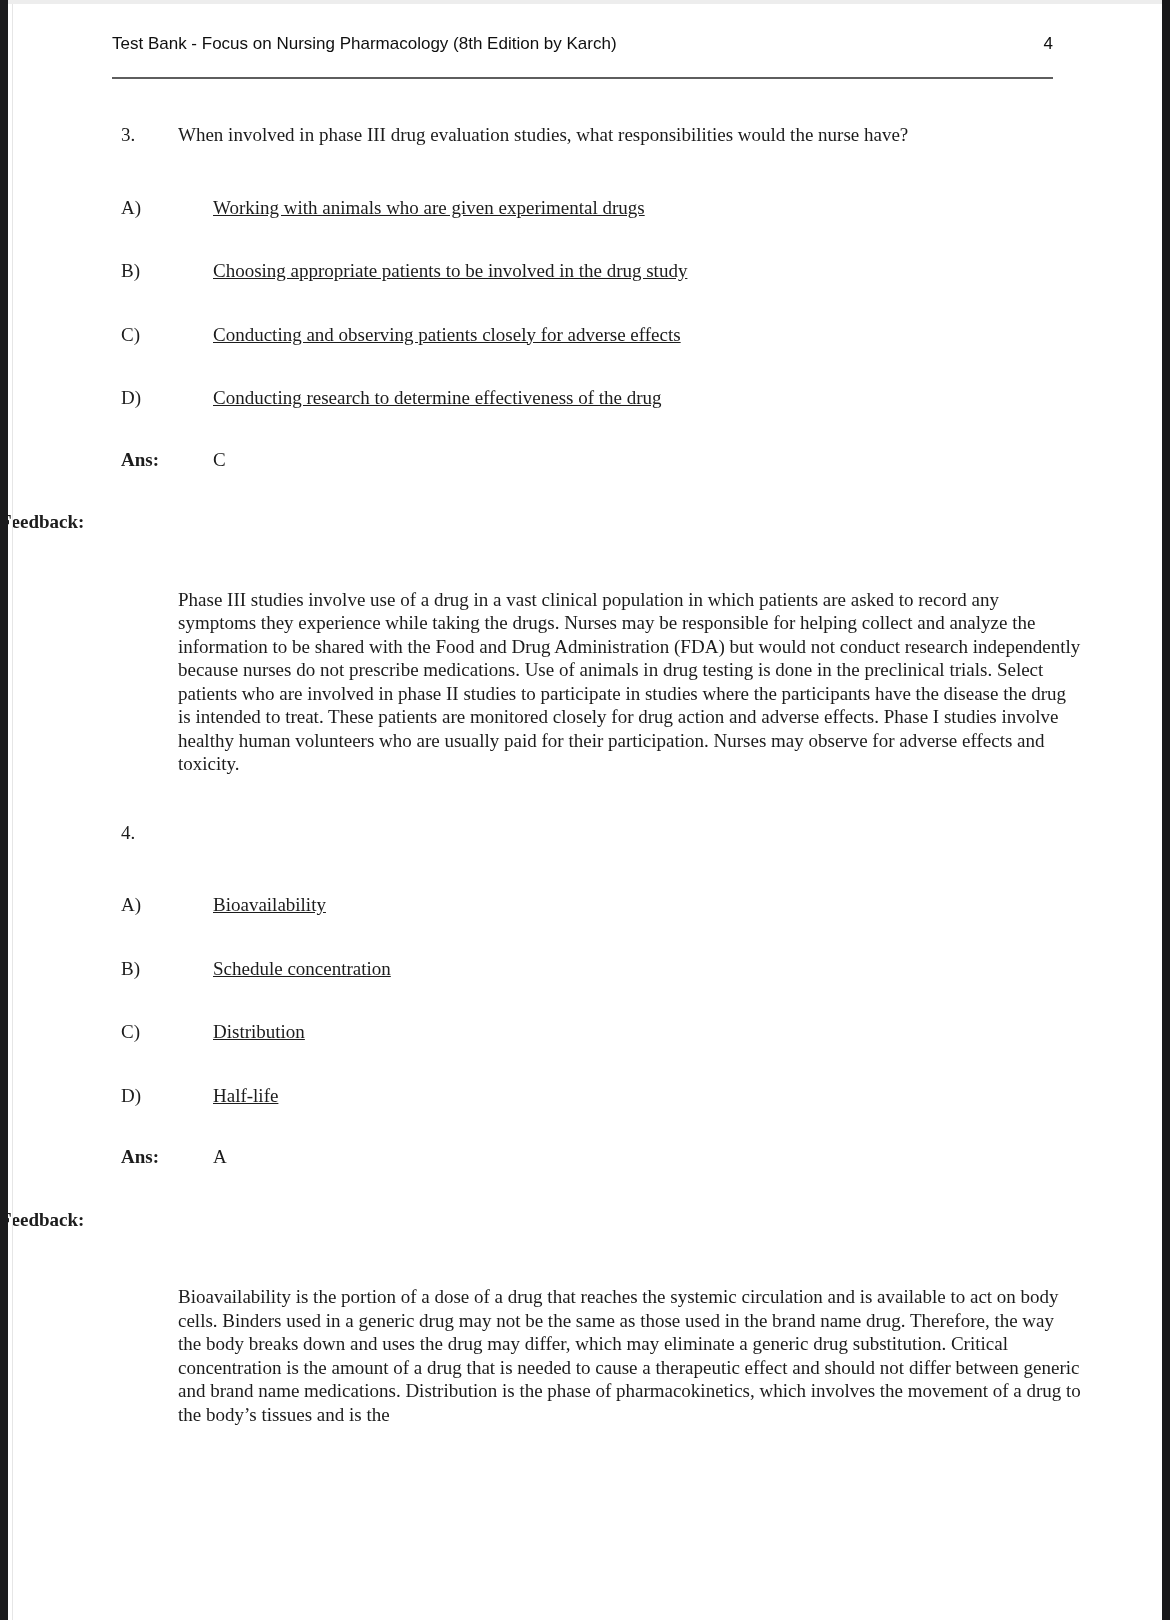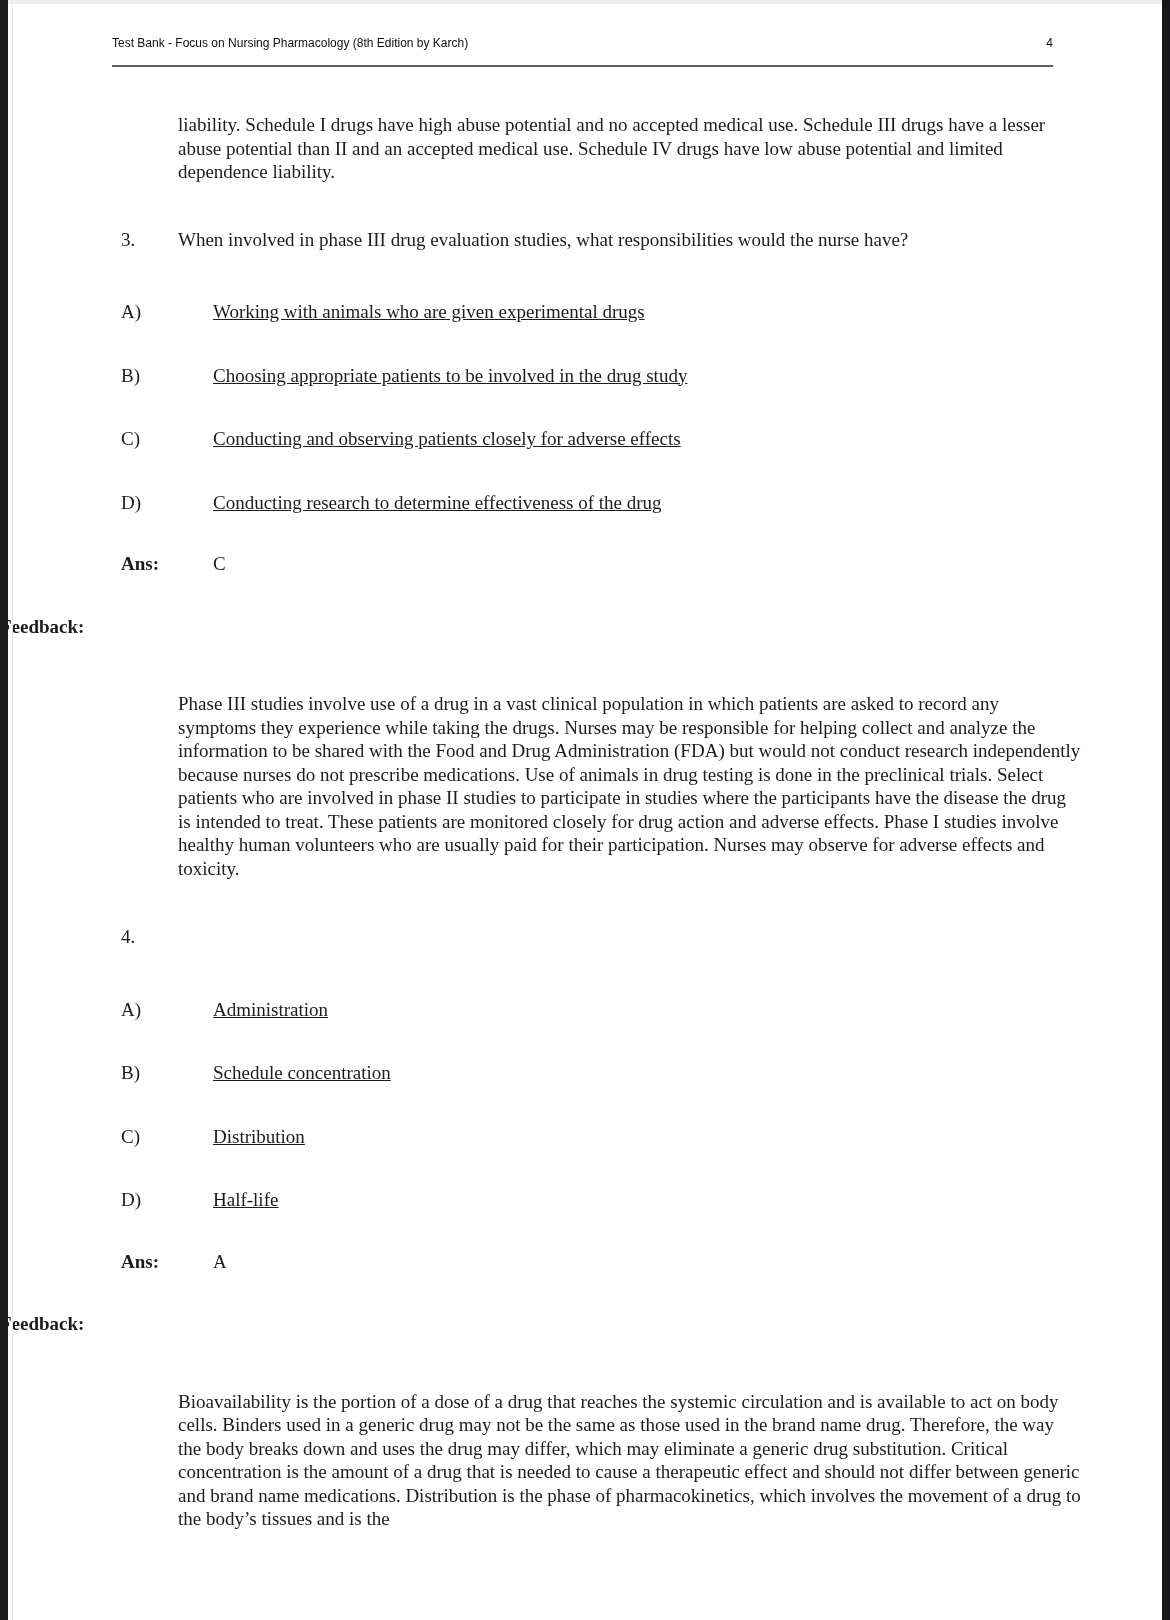--- a/index.html
+++ b/index.html
@@ -49,23 +49,23 @@
     box-sizing: border-box;
     padding-top: 33px;
   }
   .header {
     margin-left: 112px;
     width: 941px;
     display: flex;
     justify-content: space-between;
     align-items: flex-end;
     border-bottom: 2px solid #5e5e5e;
-    padding-bottom: 11px;
+    padding-bottom: 23px;
     font-family: "Liberation Sans", sans-serif;
-    font-size: 12px;
+    font-size: 17px;
     line-height: 21px;
     color: #0f0f0f;
   }
   .header .pageno {
     font-family: "Liberation Sans", sans-serif;
   }
 
   .body-text {
     font-size: 19px;
     line-height: 23.5px;
@@ -120,21 +120,20 @@
 <div class="strip-top"></div>
 <div class="edge-line"></div>
 
 <div class="page">
 
   <div class="header">
     <span>Test Bank - Focus on Nursing Pharmacology (8th Edition by Karch)</span>
     <span class="pageno">4</span>
   </div>
 
-  <div class="para intro body-text">liability. Schedule I drugs have high abuse potential and no accepted medical use. Schedule III drugs have a lesser abuse potential than II and an accepted medical use. Schedule IV drugs have low abuse potential and limited dependence liability.</div>
 
   <div>
     <div class="qrow body-text">
       <span class="qnum">3.</span>
       <span class="qtext">When involved in phase III drug evaluation studies, what responsibilities would the nurse have?</span>
     </div>
 
     <div class="option first body-text">
       <span class="olabel">A)</span>
       <span class="otext">Working with animals who are given experimental drugs</span>
@@ -161,21 +160,21 @@
     <div class="fb-para body-text">Phase III studies involve use of a drug in a vast clinical population in which patients are asked to record any symptoms they experience while taking the drugs. Nurses may be responsible for helping collect and analyze the information to be shared with the Food and Drug Administration (FDA) but would not conduct research independently because nurses do not prescribe medications. Use of animals in drug testing is done in the preclinical trials. Select patients who are involved in phase II studies to participate in studies where the participants have the disease the drug is intended to treat. These patients are monitored closely for drug action and adverse effects. Phase I studies involve healthy human volunteers who are usually paid for their participation. Nurses may observe for adverse effects and toxicity.</div>
   </div>
 
   <div>
     <div class="qrow second body-text">
       <span class="qnum">4.</span>
     </div>
 
     <div class="option first body-text">
       <span class="olabel">A)</span>
-      <span class="otext">Administration</span>
+      <span class="otext">Bioavailability</span>
     </div>
     <div class="option body-text">
       <span class="olabel">B)</span>
       <span class="otext">Schedule concentration</span>
     </div>
     <div class="option body-text">
       <span class="olabel">C)</span>
       <span class="otext">Distribution</span>
     </div>
     <div class="option body-text">

